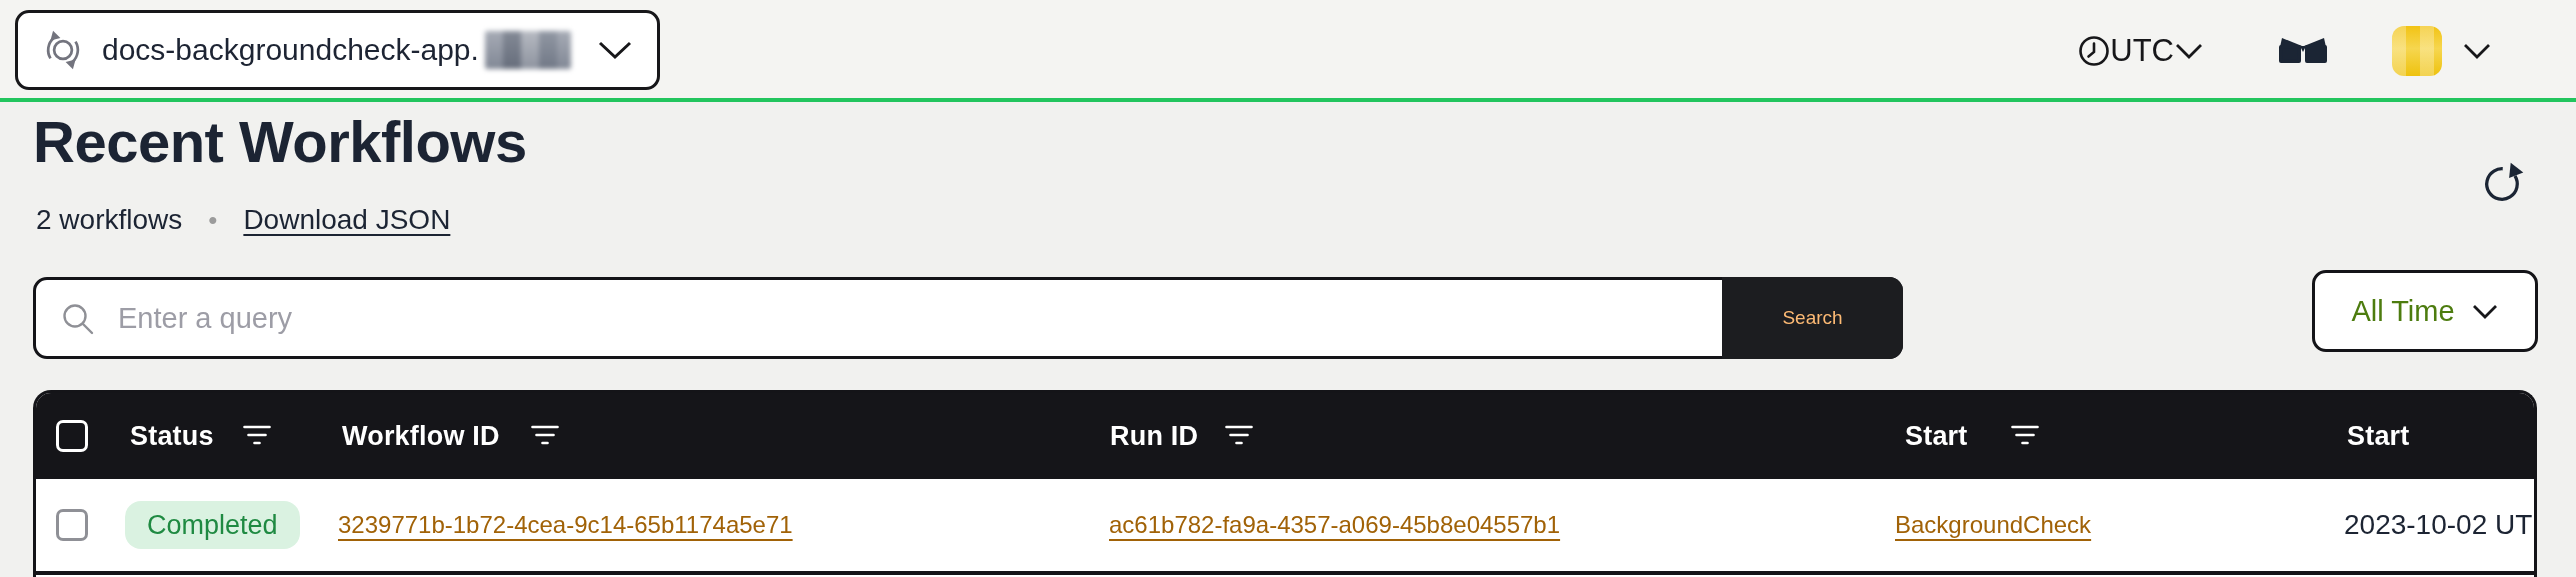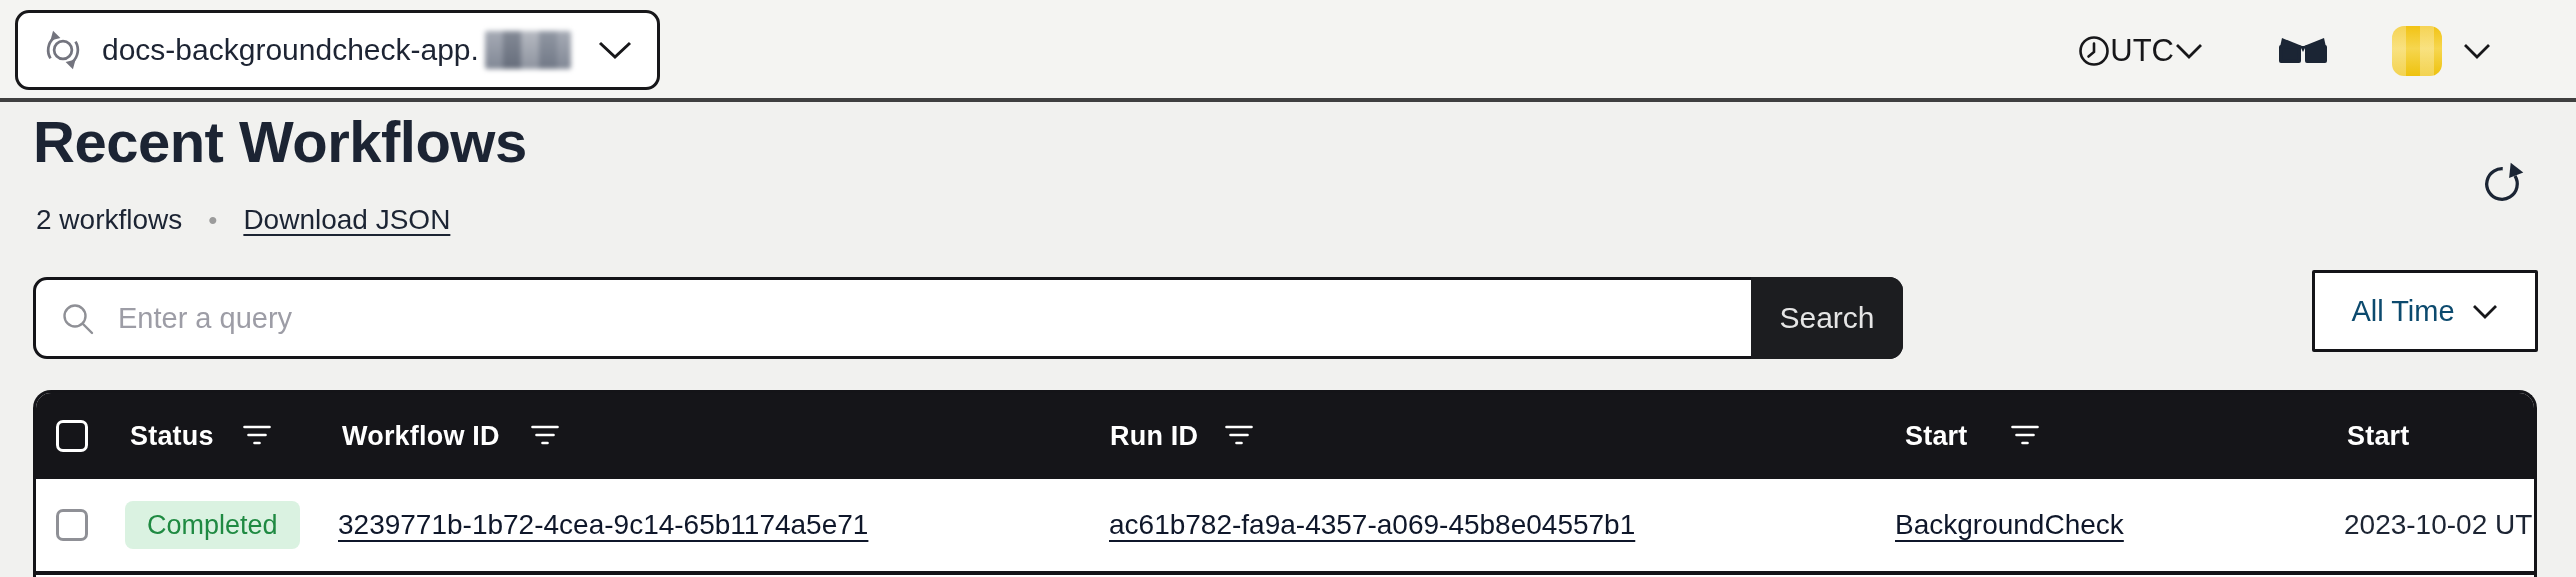--- a/index.html
+++ b/index.html
@@ -6,21 +6,21 @@
   html,body { background:#e9e9e7; }
   body { font-family:"Liberation Sans", sans-serif; }
   #app {
     position:relative; width:2576px; height:578px;
     background:#f1f1ef; overflow:hidden; color:#1d2433;
   }
 
   
   .topbar {
     position:absolute; left:0; top:0; width:2576px; height:102px;
-    background:#f4f4f2; border-bottom:4px solid #404040;
+    background:#f4f4f2; border-bottom:4px solid #22c55e;
   }
   .ns-select {
     position:absolute; left:15px; top:10px; width:645px; height:80px;
     background:#ffffff; border:3px solid #17171a; border-radius:14px;
     display:flex; align-items:center; cursor:pointer;
   }
   .ns-select .ns-icon { margin-left:22px; width:46px; height:46px; flex:0 0 auto; }
   .ns-select .ns-label { margin-left:16px; font-size:30px; font-weight:500; color:#1d2433; white-space:nowrap; }
   .redacted {
     width:86px; height:38px; margin-left:6px; border-radius:2px;
@@ -67,30 +67,30 @@
   .search-bar { position:absolute; left:33px; top:277px; width:1870px; height:82px; }
   .search-input {
     width:100%; height:100%; background:#ffffff;
     border:3px solid #141418; border-radius:14px;
     font-family:"Liberation Sans", sans-serif;
     font-size:29px; color:#1d2433; padding:0 200px 0 82px; outline:none;
   }
   .search-input::placeholder { color:#9d9da6; }
   .search-icon { position:absolute; left:28px; top:25px; pointer-events:none; }
   .search-btn {
-    position:absolute; right:0; top:0; width:152px; height:82px;
-    background:#1c1d20; color:#e5e5e5; border:none; cursor:pointer;
+    position:absolute; right:0; top:0; width:181px; height:82px;
+    background:#1c1d20; color:#fdba74; border:none; cursor:pointer;
     border-radius:0 14px 14px 0; font-family:"Liberation Sans", sans-serif;
-    font-size:30px; font-weight:500;
+    font-size:19px; font-weight:500;
   }
   .time-filter {
     position:absolute; left:2312px; top:270px; width:226px; height:82px;
-    background:#ffffff; border:3px solid #141418; border-radius:2px;
+    background:#ffffff; border:3px solid #141418; border-radius:14px;
     display:flex; align-items:center; justify-content:center; gap:16px;
-    font-size:29px; color:#0c4a6e; cursor:pointer;
+    font-size:29px; color:#4d7c0f; cursor:pointer;
   }
 
   
   .wf-table {
     position:absolute; left:33px; top:390px; width:2504px; height:188px;
     border:3px solid #141418; border-bottom:none;
     border-radius:18px 18px 0 0; background:#ffffff; overflow:hidden;
   }
   .t-header { position:relative; height:86px; background:#151519; }
   .t-header .h-label {
@@ -102,26 +102,26 @@
     position:absolute; left:20px; top:27px; width:32px; height:32px;
     border:3px solid #ffffff; border-radius:7px; background:transparent; cursor:pointer;
   }
   .t-row { position:relative; height:92px; background:#ffffff; }
   .r-checkbox {
     position:absolute; left:20px; top:30px; width:32px; height:32px;
     border:3px solid #8f9096; border-radius:7px; background:#ffffff; cursor:pointer;
   }
   .status-badge {
     position:absolute; left:89px; top:22px; height:48px; line-height:48px;
-    padding:0 22px; border-radius:8px; background:#daf2e1; color:#1f8a42;
+    padding:0 22px; border-radius:16px; background:#daf2e1; color:#1f8a42;
     font-size:27px; font-weight:500;
   }
   .cell-link {
     position:absolute; top:0; height:92px; display:flex; align-items:center;
-    font-size:28px; color:#0f172a; text-decoration:underline;
+    font-size:24px; color:#a16207; text-decoration:underline;
     text-underline-offset:6px; text-decoration-thickness:2px;
     cursor:pointer; white-space:nowrap;
   }
   .cell-text {
     position:absolute; top:0; height:92px; display:flex; align-items:center;
     font-size:28px; color:#1c2433; white-space:nowrap;
   }
   .t-row-next { height:10px; background:#ffffff; border-top:4px solid #141418; }
 
   svg { display:block; }

